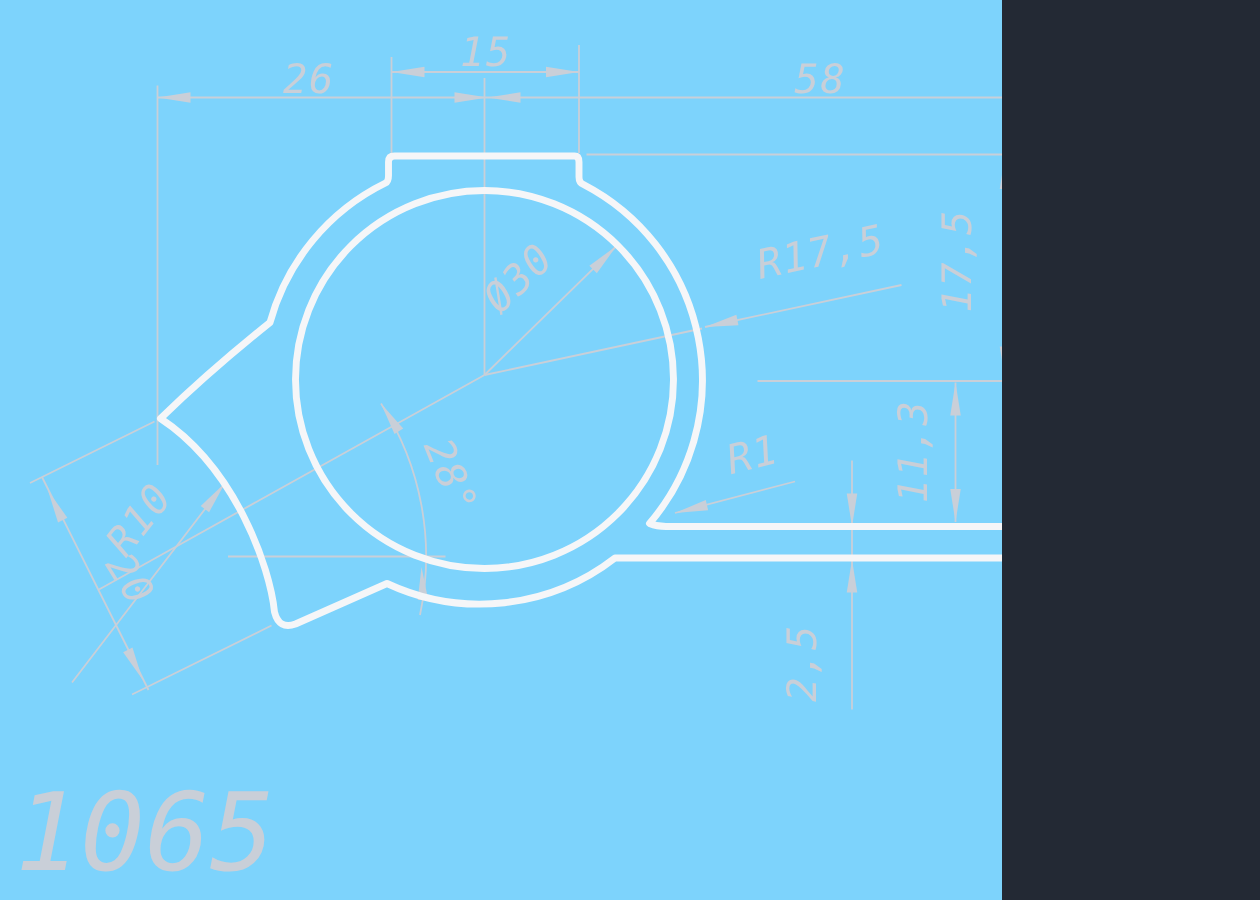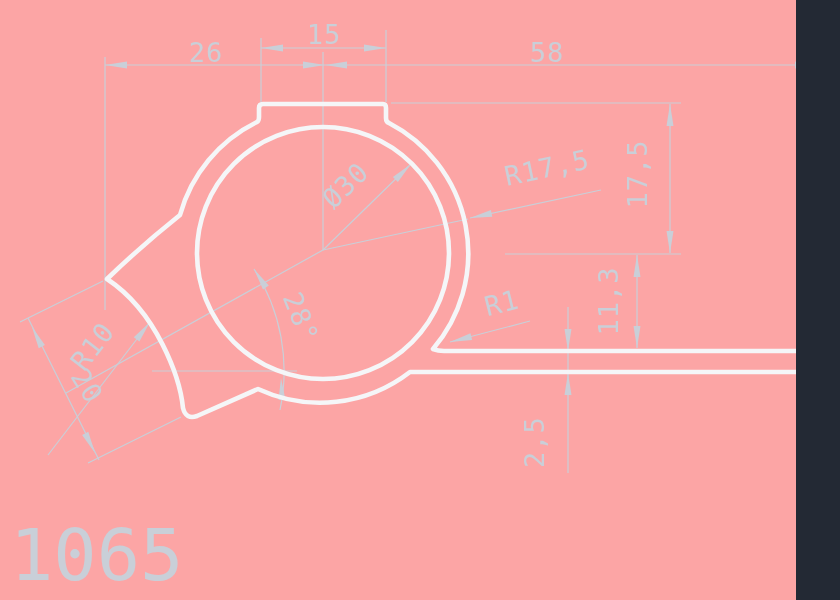--- a/index.html
+++ b/index.html
@@ -1,21 +1,22 @@
 <!DOCTYPE html>
 <html><head>
 <meta charset="utf-8">
 <style>
   html,body{margin:0;padding:0;background:#232934;}
   .canvas{
     position:relative;
-    width:796px;height:600px;
-    background:#fca5a5;
+    width:668px;height:600px;
+    background:#7dd3fc;
     overflow:hidden;
     font-family:"DejaVu Sans Mono", monospace;
+    font-style:italic;
   }
   svg{display:block;}
   .dimtext{
     fill:#c9cfd8;
     font-family:"DejaVu Sans Mono", monospace;
     font-size:27px;
     letter-spacing:1px;
   }
   .titletext{
     fill:#c9cfd8;

